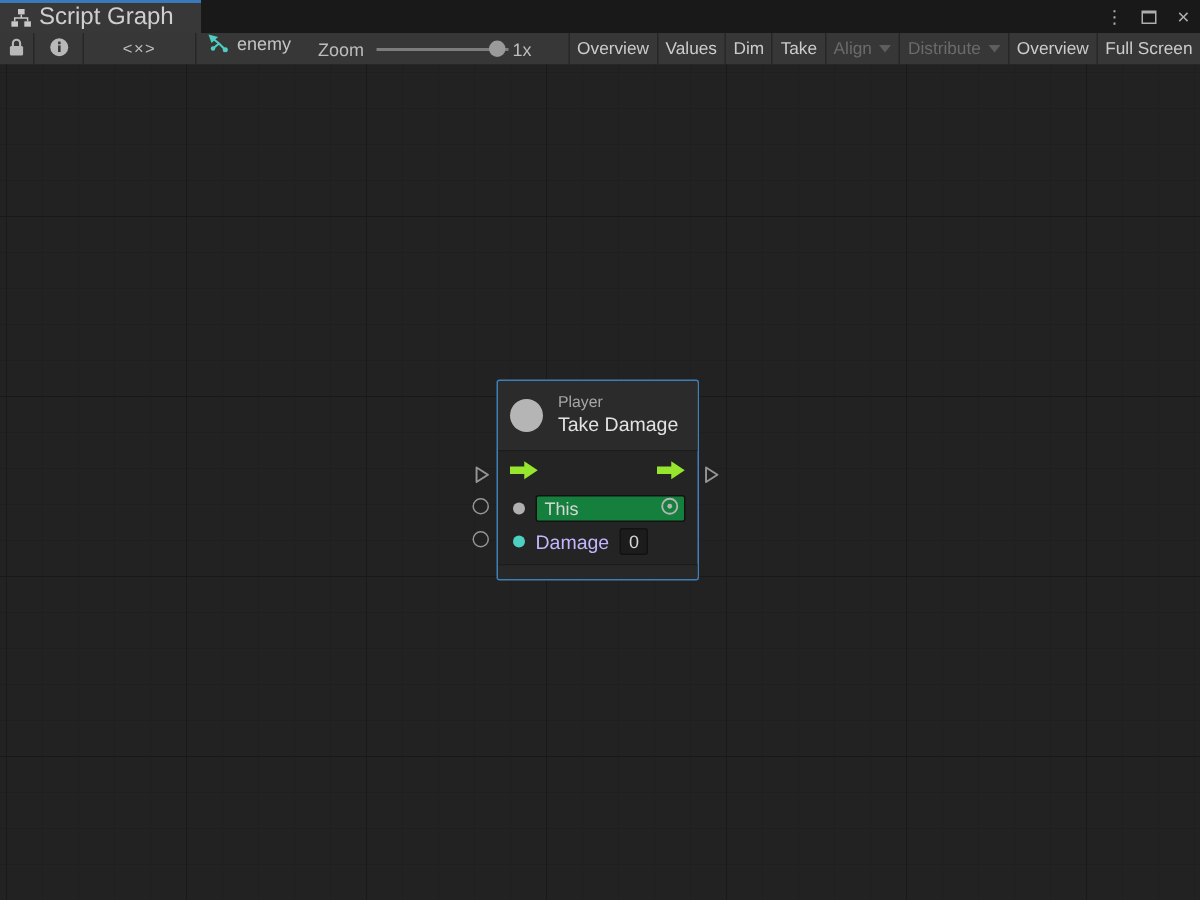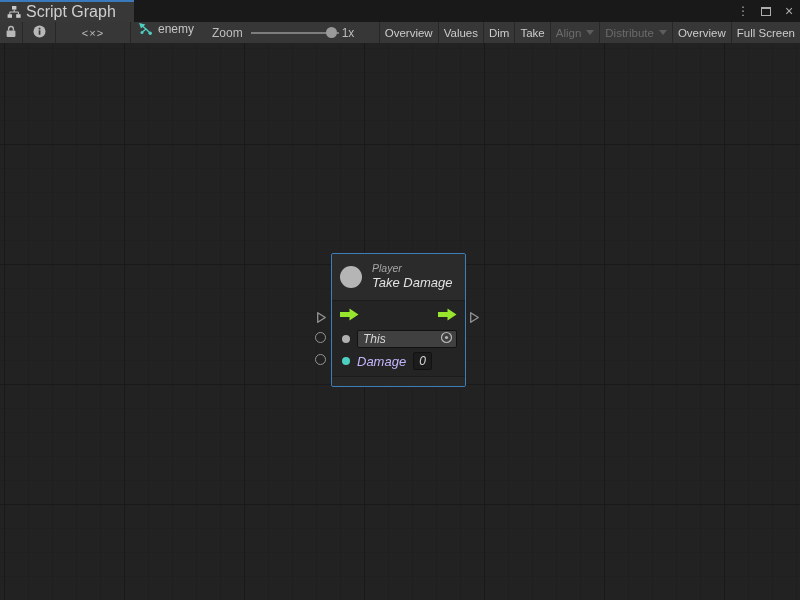--- a/index.html
+++ b/index.html
@@ -50,40 +50,40 @@
 
   
   .canvas { position:absolute; left:0; top:43px; width:800px; height:557px;
             background-color:#222222;
             background-image:
               linear-gradient(to right, #191919 1px, transparent 1px),
               linear-gradient(to bottom, #191919 1px, transparent 1px),
               linear-gradient(to right, #1f1f1f 1px, transparent 1px),
               linear-gradient(to bottom, #1f1f1f 1px, transparent 1px);
             background-size:120px 120px, 120px 120px, 24px 24px, 24px 24px;
-            background-position:4px 101px, 4px 101px, 4px 5px, 4px 5px;font-style:italic; }
+            background-position:4px 101px, 4px 101px, 4px 5px, 4px 5px; }
 
   
   .node { position:absolute; left:331px; top:210px; width:135px;
           border:1px solid #3E7FB8; border-radius:2px; background:#242424; }
   .node-header { height:47px; background:#2B2B2B; border-bottom:1px solid #1C1C1C;
                  display:flex; align-items:center; padding:0 8px; gap:10px;
                  border-radius:2px 2px 0 0; }
   .node-avatar { width:22px; height:22px; border-radius:50%; background:#B5B5B5; flex:0 0 auto; }
   .node-titles { display:flex; flex-direction:column; line-height:1.25; }
   .node-type { font-size:10.5px; color:#A6A6A6; }
   .node-title { font-size:13px; color:#E2E2E2; }
   .node-body { padding:7px 8px 6px 8px; }
   .flow-row { display:flex; justify-content:space-between; align-items:center; height:15px; margin-bottom:7px; }
   .port-row { display:flex; align-items:center; height:18px; margin-bottom:4px; gap:7px; }
   .port-row:last-child { margin-bottom:0; }
   .dot { width:8px; height:8px; border-radius:50%; flex:0 0 auto; margin-left:2px; }
   .dot.gray { background:#B0B0B0; }
   .dot.teal { background:#4DD0C1; }
-  .obj-field { flex:1; height:18px; background:#404040; border:1px solid #121212;
+  .obj-field { flex:1; height:18px; background:#15803d; border:1px solid #121212;
                border-radius:2px; display:flex; align-items:center; justify-content:space-between;
                padding:0 3px 0 5px; color:#D6D6D6; font-size:12px; }
   .inline-label { color:#c4b5fd; font-size:13px; }
   .val-field { width:19px; height:18px; background:#1C1C1C; border:1px solid #121212;
                border-radius:2px; display:flex; align-items:center; justify-content:center;
                color:#D6D6D6; font-size:12px; }
   .node-footer { height:10px; background:#282828; border-top:1px solid #1C1C1C;
                  border-radius:0 0 2px 2px; }
 
   

